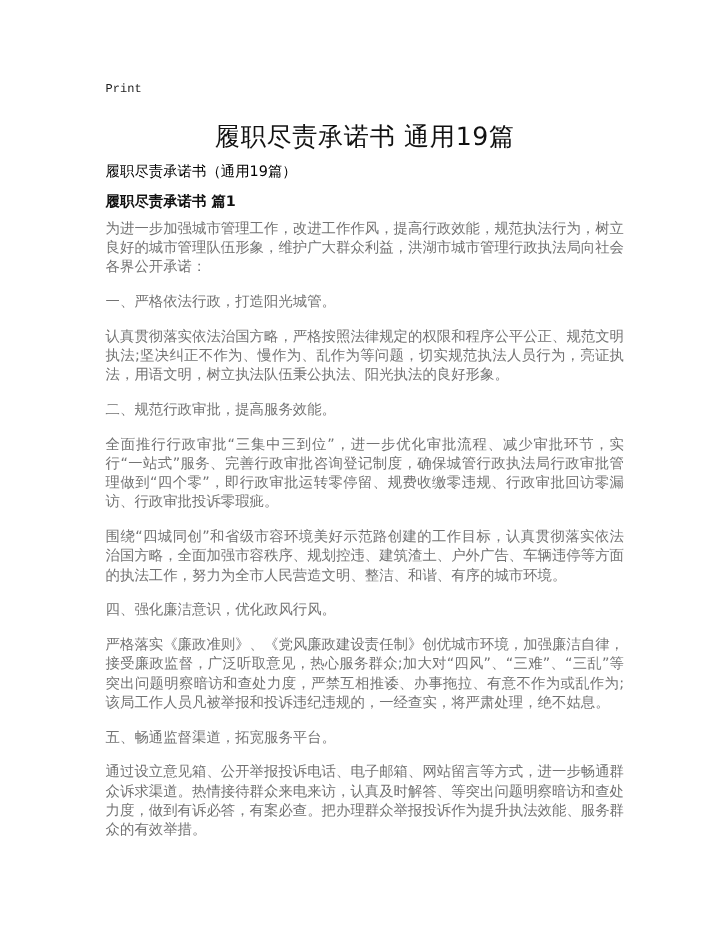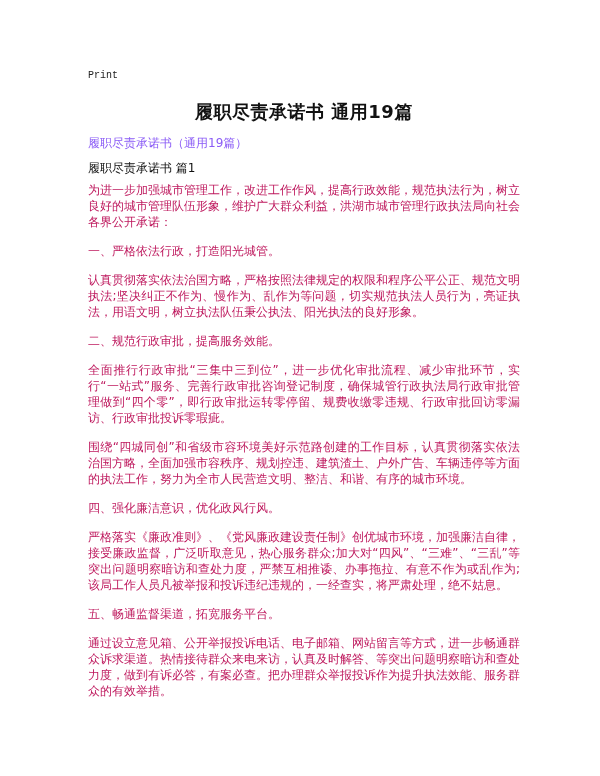--- a/index.html
+++ b/index.html
@@ -28,51 +28,50 @@
       font-family: Liberation Mono, monospace;
       font-size: 10px;
       color: #222;
     }
     .doc-title {
       position: absolute;
       top: 100px;
       left: 0;
       width: 432px;
       text-align: center;
-      font-size: 18px;
+      font-size: 21px;
       color: #111;
       letter-spacing: 0.5px;
-      font-weight: bold;
     }
     .subtitle {
       position: absolute;
       top: 135px;
       left: 0;
       font-size: 12px;
-      color: #8b5cf6;
+      color: #000000;
     }
     .section-heading {
       position: absolute;
       top: 160px;
       left: 0;
       font-size: 12px;
-      font-weight: normal;
+      font-weight: bold;
       color: #111;
     }
     .body-block {
       position: absolute;
       top: 182px;
       left: 0;
       width: 432px;
     }
     .para {
       font-size: 12px;
       line-height: 16px;
       margin: 0 0 13px 0;
-      color: #be185d;
+      color: #737373;
       text-align: justify;
     }
     .para.item-head {
       margin-bottom: 13px;
       margin-top: 12px;
     }
   </style>
 </head>
 <body>
 

